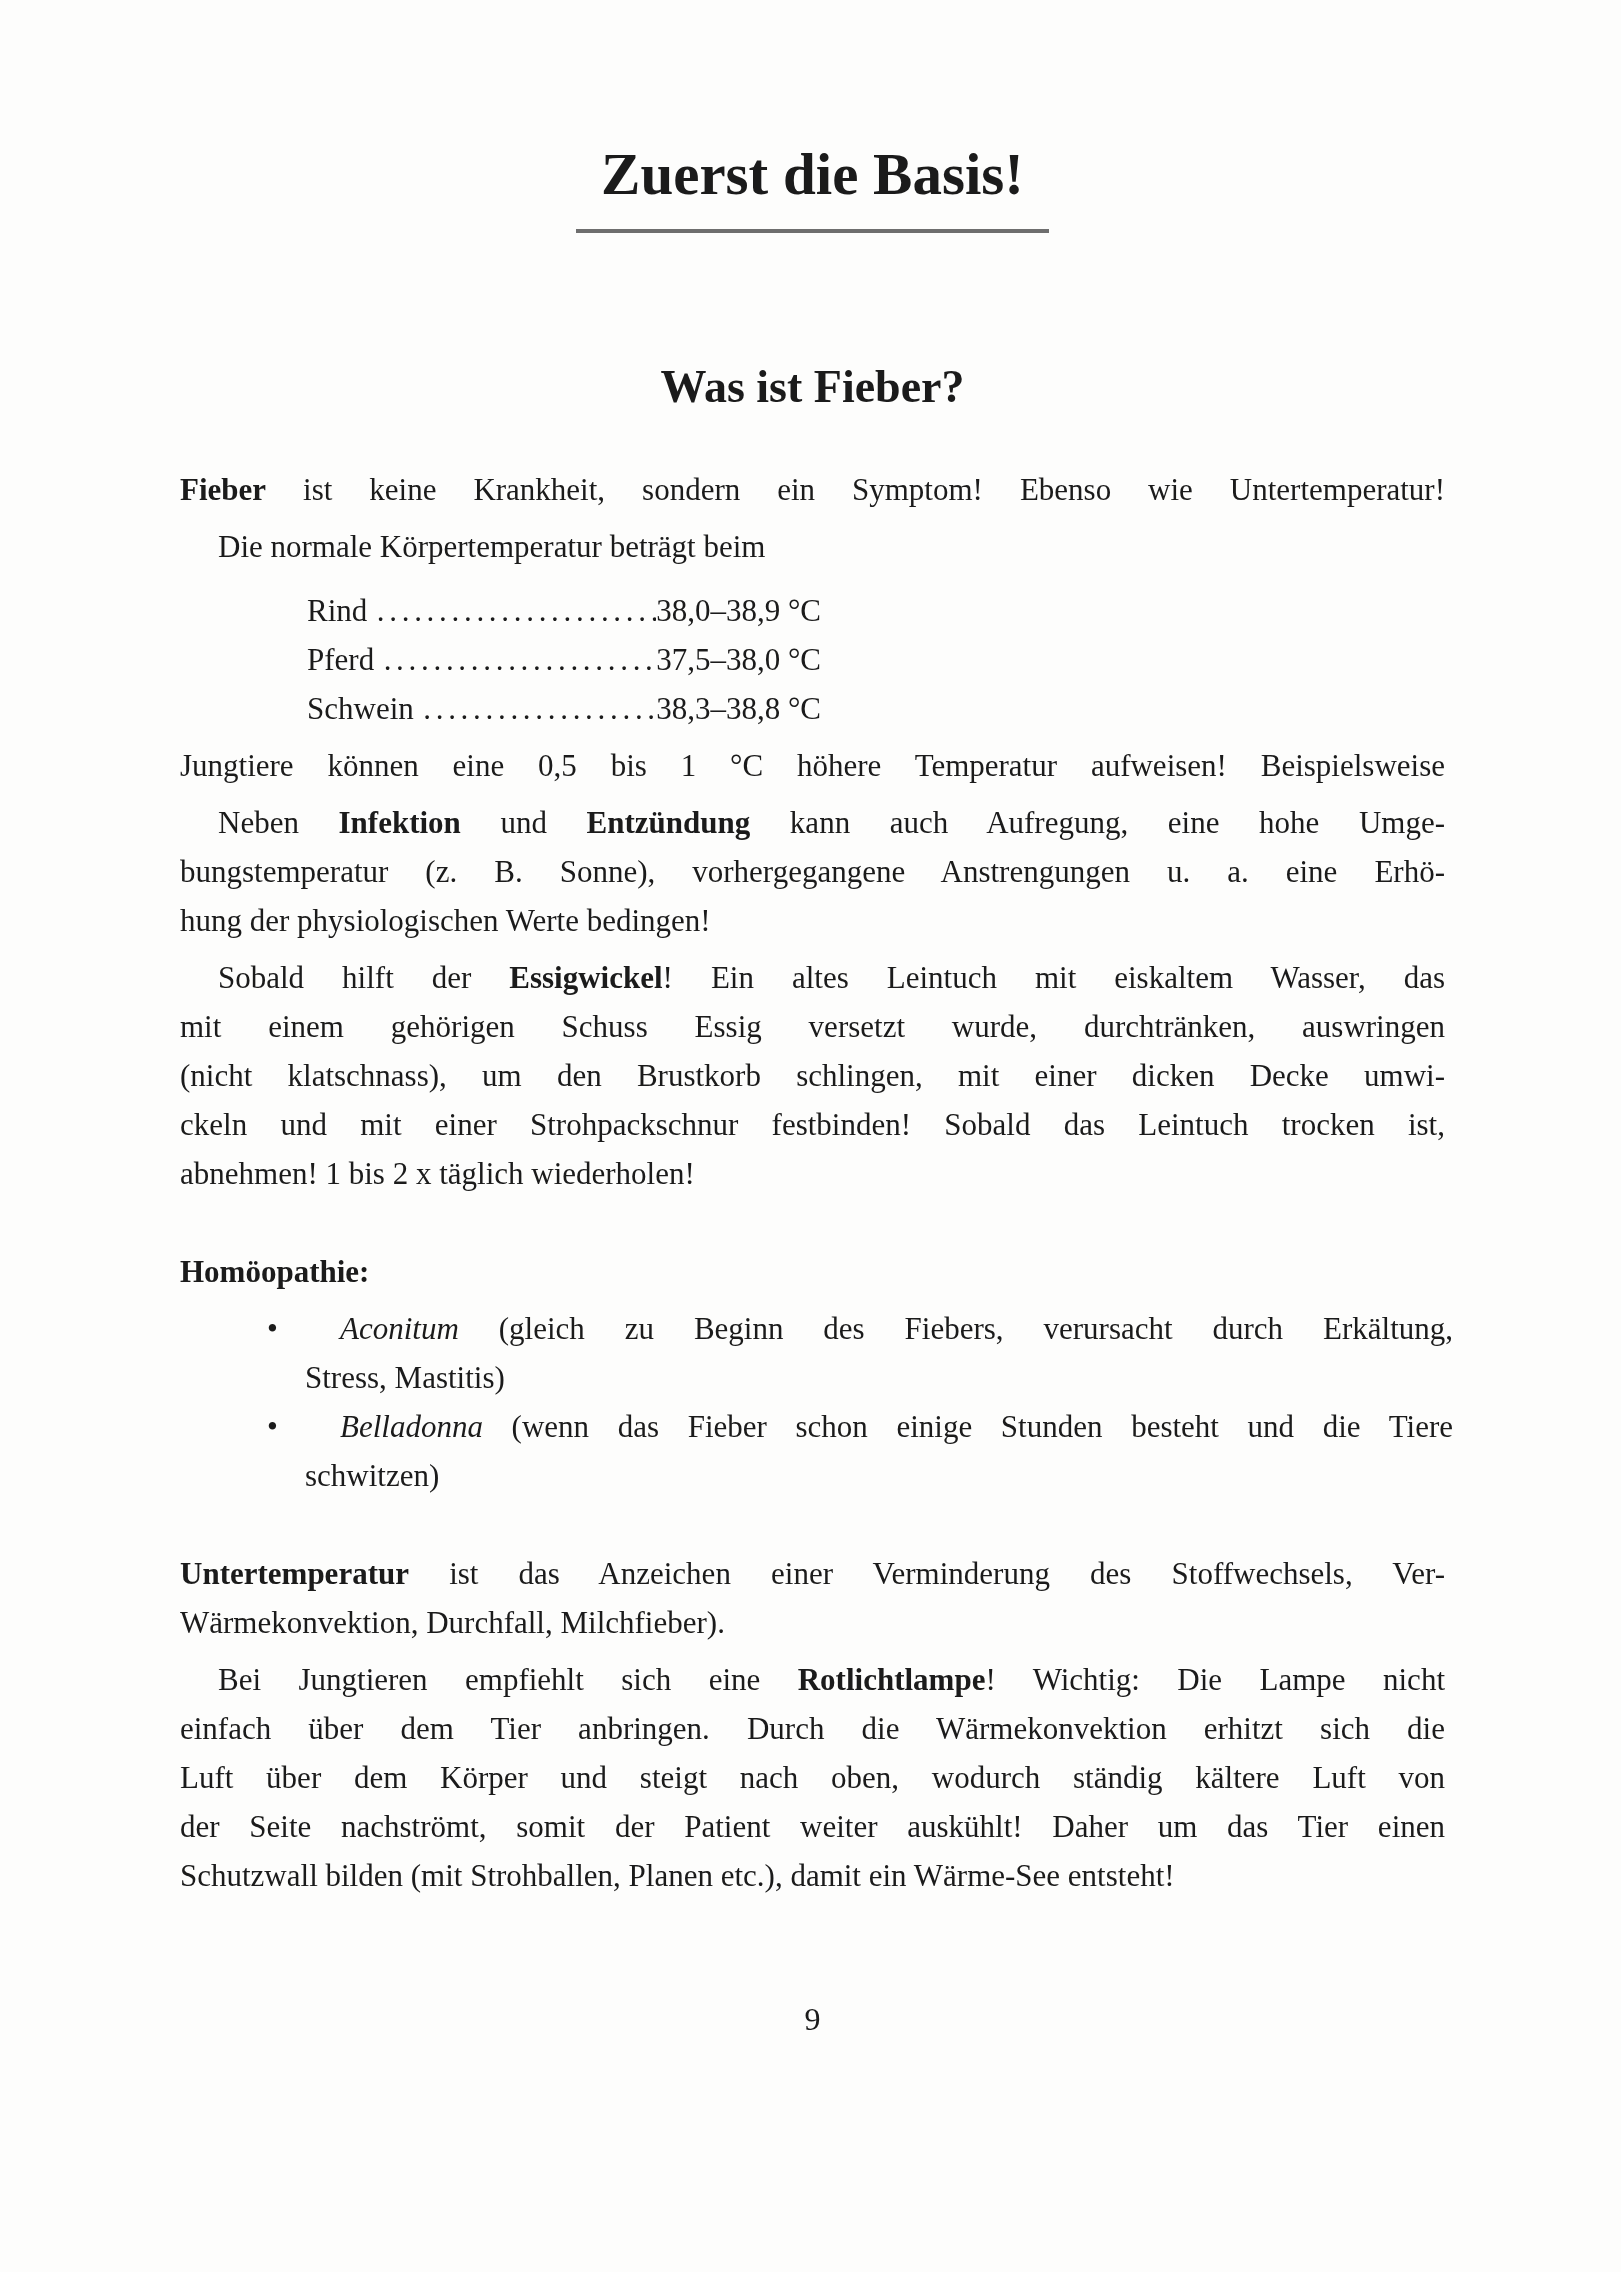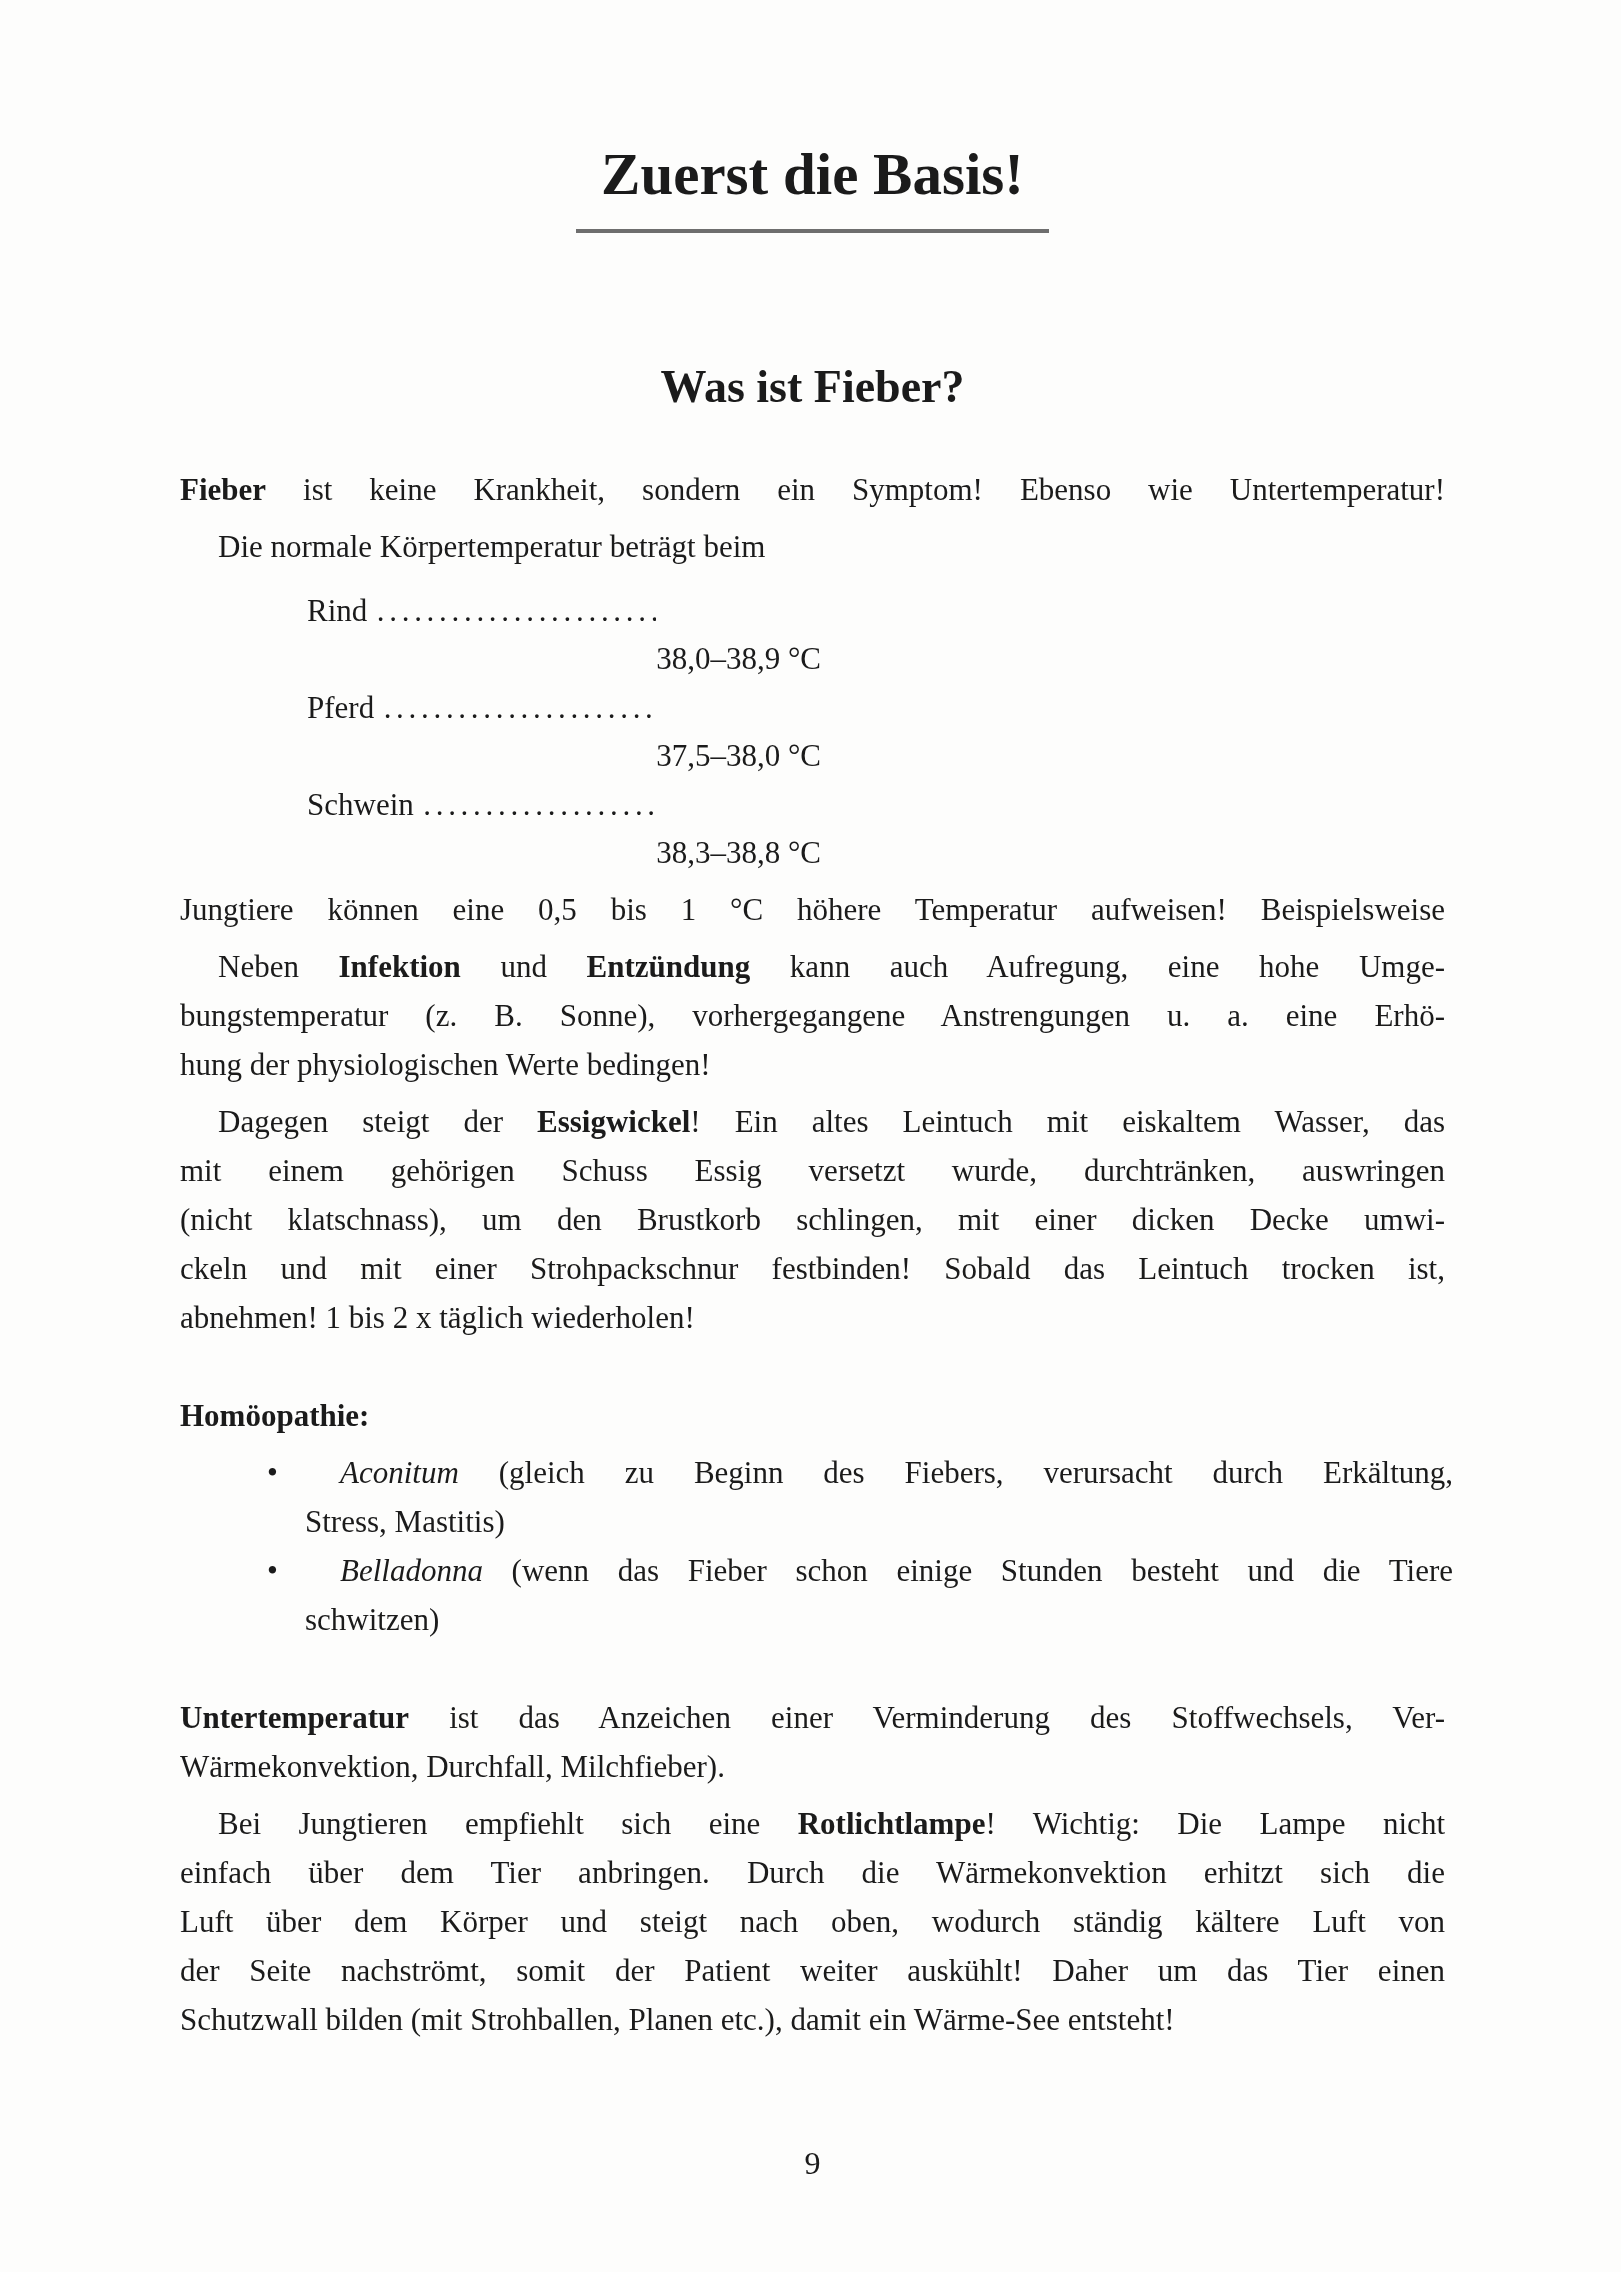--- a/index.html
+++ b/index.html
@@ -61,21 +61,21 @@
     text-align: center;
   }
   .temp-name { flex: 0 0 auto; }
   .temp-leader {
     flex: 1 1 auto;
     overflow: hidden;
     white-space: nowrap;
     letter-spacing: 4.7px;
     padding: 0 5.4px 0 9.5px;
   }
-  .temp-value { flex: 0 0 auto; margin-top: 48px; }
+  .temp-value { flex: 0 0 auto; }
 
   .bullet-item {
     position: relative;
     padding-left: 133px;
   }
   .bullet-marker {
     position: absolute;
     left: 95px;
     top: 0;
   }
@@ -118,21 +118,21 @@
       </div>
       <div class="para">
         <div class="line"><span>Jungtiere können eine 0,5 bis 1 °C höhere Temperatur aufweisen! Beispielsweise</span></div>
       </div>
       <div class="para">
         <div class="line indent"><span>Neben </span><span class="bold">Infektion</span><span> und </span><span class="bold">Entzündung</span><span> kann auch Aufregung, eine hohe Umge-</span></div>
         <div class="line"><span>bungstemperatur (z. B. Sonne), vorhergegangene Anstrengungen u. a. eine Erhö-</span></div>
         <div class="line last"><span>hung der physiologischen Werte bedingen!</span></div>
       </div>
       <div class="para">
-        <div class="line indent"><span>Dagegen steigt der </span><span class="bold">Essigwickel</span><span>! Ein altes Leintuch mit eiskaltem Wasser, das</span></div>
+        <div class="line indent"><span>Sobald hilft der </span><span class="bold">Essigwickel</span><span>! Ein altes Leintuch mit eiskaltem Wasser, das</span></div>
         <div class="line"><span>mit einem gehörigen Schuss Essig versetzt wurde, durchtränken, auswringen</span></div>
         <div class="line"><span>(nicht klatschnass), um den Brustkorb schlingen, mit einer dicken Decke umwi-</span></div>
         <div class="line"><span>ckeln und mit einer Strohpackschnur festbinden! Sobald das Leintuch trocken ist,</span></div>
         <div class="line last"><span>abnehmen! 1 bis 2 x täglich wiederholen!</span></div>
       </div>
       <div class="para gap">
         <div class="line last"><span class="bold">Homöopathie:</span></div>
       </div>
       <div class="bullet-item">
         <span class="bullet-marker">•</span>

